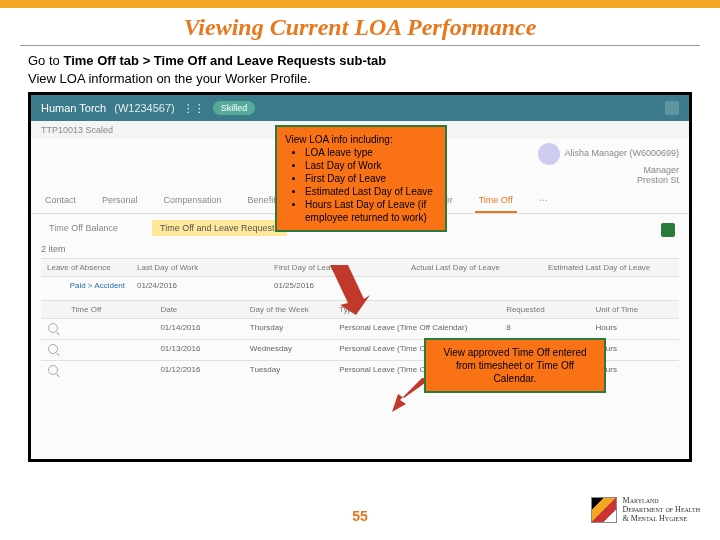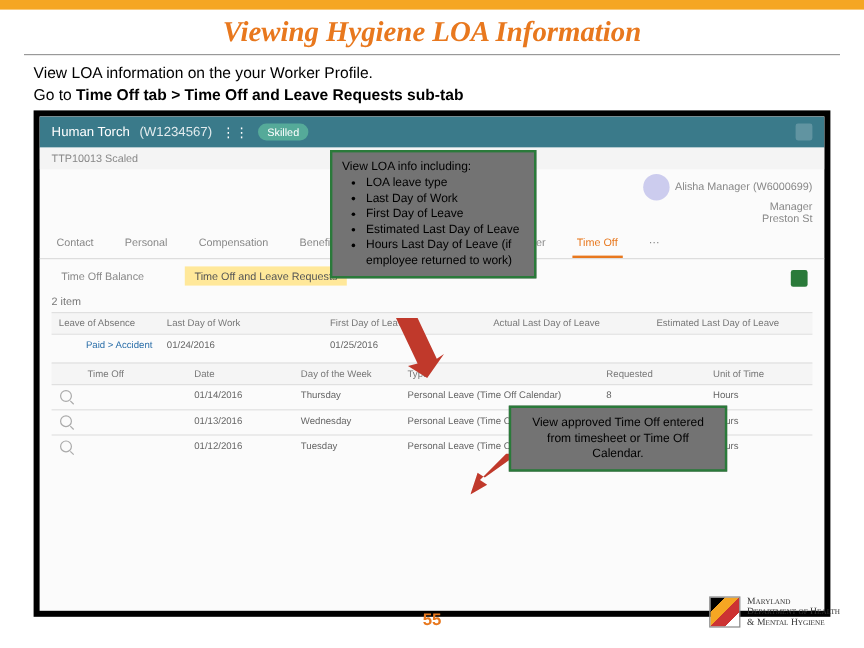--- a/index.html
+++ b/index.html
@@ -2,21 +2,21 @@
 <html><head>
 <meta charset="utf-8">
 <style>
   * { box-sizing: border-box; margin: 0; padding: 0; }
   body { width: 720px; height: 540px; font-family: Arial, sans-serif; background: #fff; position: relative; overflow: hidden; }
   .orange-bar { height: 8px; background: #f5a623; }
   .title { color: #e8781e; font-style: italic; font-weight: bold; font-size: 24px; text-align: center; padding: 6px 0 4px; font-family: Georgia, 'Times New Roman', serif; }
   .hr { height: 1px; background: #999; margin: 0 20px 6px; }
   .instruct { padding: 0 28px; font-size: 13px; line-height: 1.4; }
   .instruct .bold { font-weight: bold; }
-  .screenshot { position: relative; margin: 4px 28px 0; height: 422px; background: #fbfbfb; border: 5px solid #000000; font-size: 9px; color: #555; overflow: hidden; }
+  .screenshot { position: relative; margin: 4px 28px 0; height: 370px; background: #fbfbfb; border: 3px solid #000000; font-size: 9px; color: #555; overflow: hidden; }
   .ss-header { background: #3a7a8a; color: #fff; padding: 6px 10px; display: flex; align-items: center; gap: 8px; font-size: 11px; }
   .ss-header .name { font-weight: 500; }
   .ss-header .id { opacity: .85; }
   .ss-header .skilled { background: #5a9; padding: 2px 8px; border-radius: 8px; font-size: 9px; }
   .ss-header .spacer { flex: 1; }
   .ss-header .print { width: 14px; height: 14px; background: #fff3; border-radius: 2px; }
   .ss-sub { background: #f4f4f4; padding: 4px 10px; font-size: 9px; color: #888; }
   .mgr-row { display: flex; padding: 4px 10px; gap: 20px; color: #888; }
   .mgr-row .right { margin-left: auto; text-align: right; }
   .mgr-avatar { width: 22px; height: 22px; background: #cce; border-radius: 50%; display: inline-block; vertical-align: middle; margin-right: 4px; }
@@ -31,45 +31,45 @@
   .table { margin: 2px 10px 6px; }
   .thead, .trow { display: flex; border-top: 1px solid #e0e0e0; }
   .thead { background: #f5f5f5; font-size: 8px; color: #777; }
   .thead > div, .trow > div { padding: 4px 6px; flex: 1; overflow: hidden; white-space: nowrap; font-size: 8px; }
   .thead > div:first-child, .trow > div:first-child { flex: 0 0 90px; }
   .trow { color: #666; }
   .trow .link { color: #2a6ea8; text-align: right; }
   .table2 .thead > div:first-child, .table2 .trow > div:first-child { flex: 0 0 24px; text-align: center; }
   .mag { display: inline-block; width: 10px; height: 10px; border: 1px solid #aaa; border-radius: 50%; position: relative; }
   .mag::after { content: ''; position: absolute; width: 4px; height: 1px; background: #aaa; bottom: -2px; right: -3px; transform: rotate(45deg); }
-  .callout { position: absolute; background: #737373; border: 2px solid #2a7a3a; padding: 6px 8px; font-size: 10px; line-height: 1.3; z-index: 5; }
+  .callout { position: absolute; background: #f97316; border: 2px solid #2a7a3a; padding: 6px 8px; font-size: 10px; line-height: 1.3; z-index: 5; }
   .callout1 { left: 275px; top: 125px; width: 172px; }
   .callout1 ul { margin-left: 20px; }
   .callout2 { left: 424px; top: 338px; width: 182px; text-align: center; }
   .arrow { position: absolute; z-index: 4; }
   .arrow svg { display: block; }
   .arrow1 { left: 320px; top: 265px; }
   .arrow2 { left: 392px; top: 378px; }
   .footer { position: absolute; bottom: 0; left: 0; right: 0; height: 40px; }
   .footer .pnum { position: absolute; left: 50%; transform: translateX(-50%); top: 8px; color: #e8781e; font-weight: bold; font-size: 14px; }
   .footer .logo { position: absolute; right: 20px; top: -4px; display: flex; align-items: center; gap: 6px; font-size: 8px; font-family: Georgia, serif; color: #333; }
   .flag { width: 26px; height: 26px; background: linear-gradient(135deg,#000 25%,#f5a623 25% 50%,#c33 50% 75%,#fff 75%); border: 1px solid #888; }
 </style>
 </head>
 <body>
 
 <div class="orange-bar"></div>
-<div class="title">Viewing Hygiene LOA Information</div>
+<div class="title">Viewing Current LOA Performance</div>
 <div class="hr"></div>
 
 <div class="instruct">
-  <div>View LOA information on the your Worker Profile.</div>
   <div>
     <span>Go to </span><span class="bold">Time Off tab &gt; Time Off and Leave Requests sub-tab</span>
   </div>
+  <div>View LOA information on the your Worker Profile.</div>
 </div>
 
 <div class="screenshot">
   <div class="ss-header">
     <span class="name">Human Torch</span>
     <span class="id">(W1234567)</span>
     <span>⋮⋮</span>
     <span class="skilled">Skilled</span>
     <span class="spacer"></span>
     <span class="print"></span>

